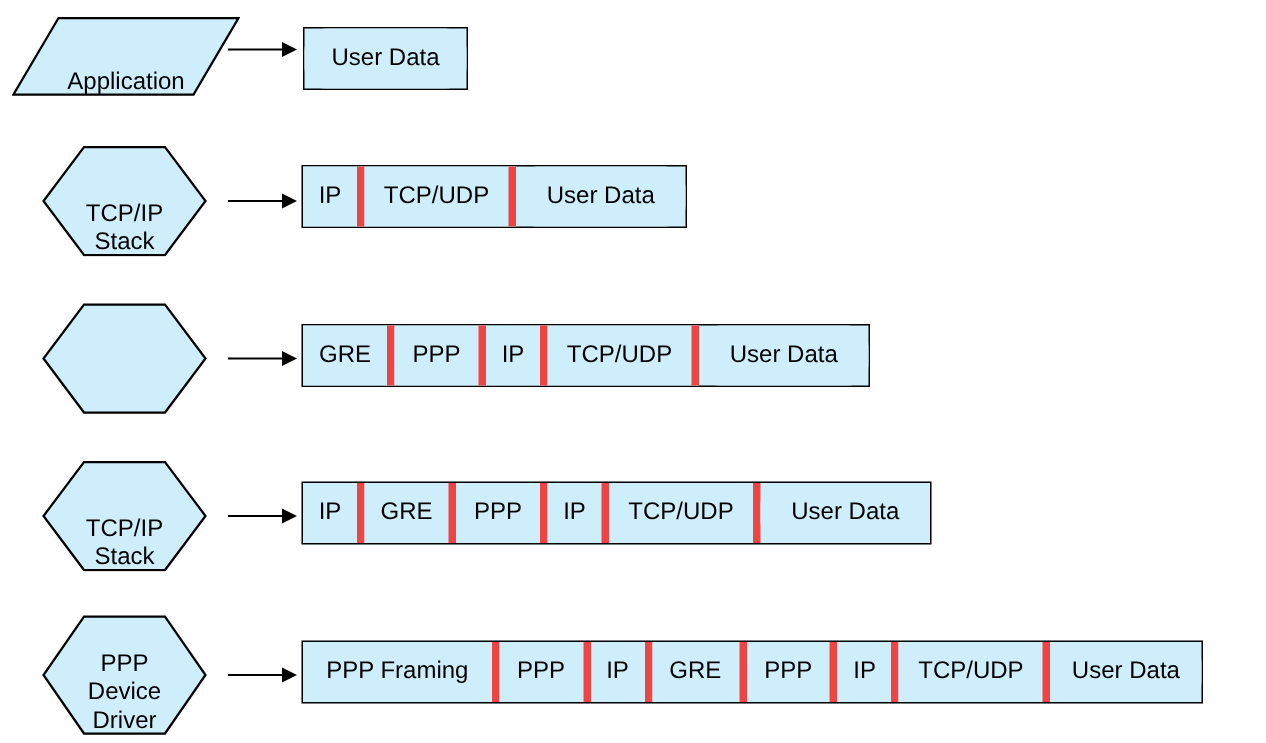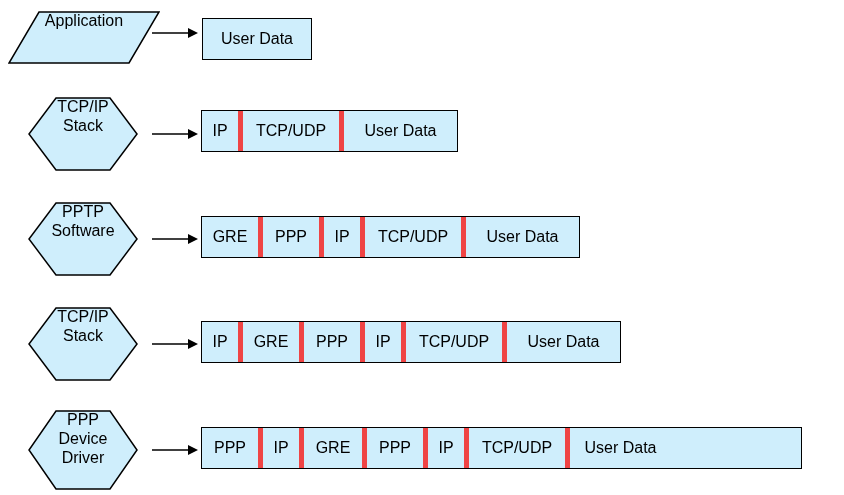--- a/index.html
+++ b/index.html
@@ -23,21 +23,21 @@
   .row {
     position: absolute;
     left: 0;
     width: 844px;
   }
 
   
   .stage {
     position: absolute;
     display: flex;
-    align-items: flex-start;
+    align-items: flex-end;
     justify-content: center;
     box-sizing: border-box;
   }
   .stage-svg {
     position: absolute;
     top: 0;
     left: 0;
   }
   .stage-label {
     position: relative;
@@ -126,22 +126,20 @@
       <div class="field" style="width:113px;">User Data</div>
     </div>
   </div>
 
   <div class="row" style="top:0px;">
 
     <div class="stage" style="left:28px; top:202px; width:110px; height:74px;">
       <svg class="stage-svg" width="110" height="74" viewBox="0 0 110 74">
         <polygon points="28,1 82,1 109,37 82,73 28,73 1,37" fill="#cfeefc" stroke="#000000" stroke-width="1.5"></polygon>
       </svg>
-      <span class="stage-label">PPTP
-Software</span>
     </div>
 
     <svg class="arrow" style="left:150px; top:229px;" width="50" height="20" viewBox="0 0 50 20">
       <line x1="2" y1="10" x2="38" y2="10" stroke="#000000" stroke-width="1.4"></line>
       <polygon points="38,5 48,10 38,15" fill="#000000"></polygon>
     </svg>
 
     <div class="packet" style="left:201px; top:216px; width:379px;">
       <div class="field" style="width:61px;">GRE</div>
       <div class="field" style="width:61px;">PPP</div>
@@ -186,20 +184,21 @@
 Device
 Driver</span>
     </div>
 
     <svg class="arrow" style="left:150px; top:440px;" width="50" height="20" viewBox="0 0 50 20">
       <line x1="2" y1="10" x2="38" y2="10" stroke="#000000" stroke-width="1.4"></line>
       <polygon points="38,5 48,10 38,15" fill="#000000"></polygon>
     </svg>
 
     <div class="packet" style="left:201px; top:427px; width:601px;">
+      <div class="field" style="width:131px;">PPP Framing</div>
       <div class="field" style="width:61px;">PPP</div>
       <div class="field" style="width:41px;">IP</div>
       <div class="field" style="width:63px;">GRE</div>
       <div class="field" style="width:61px;">PPP</div>
       <div class="field" style="width:41px;">IP</div>
       <div class="field" style="width:101px;">TCP/UDP</div>
       <div class="field" style="width:101px;">User Data</div>
     </div>
   </div>
 

